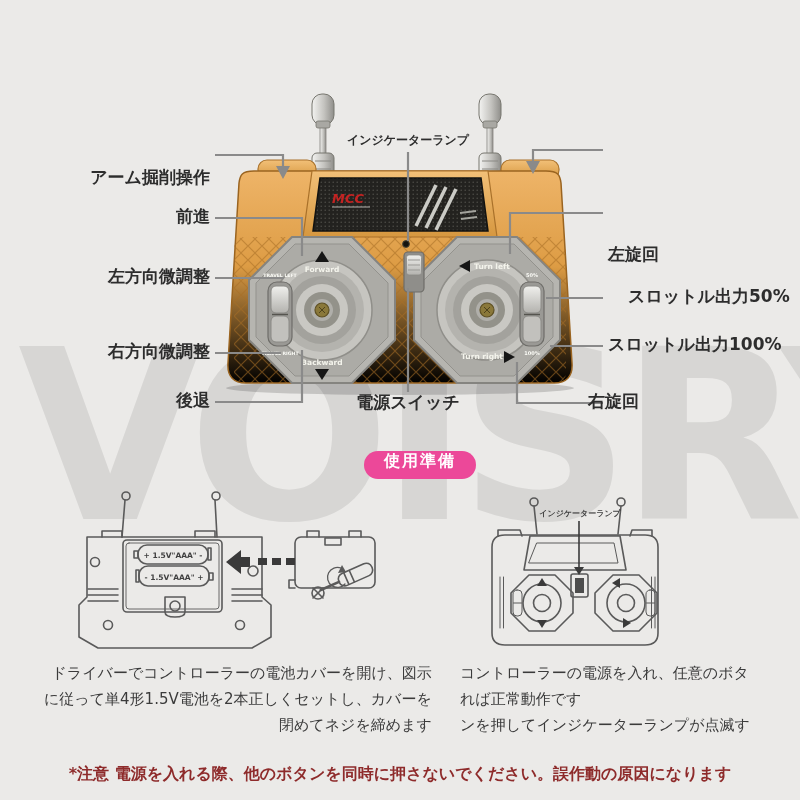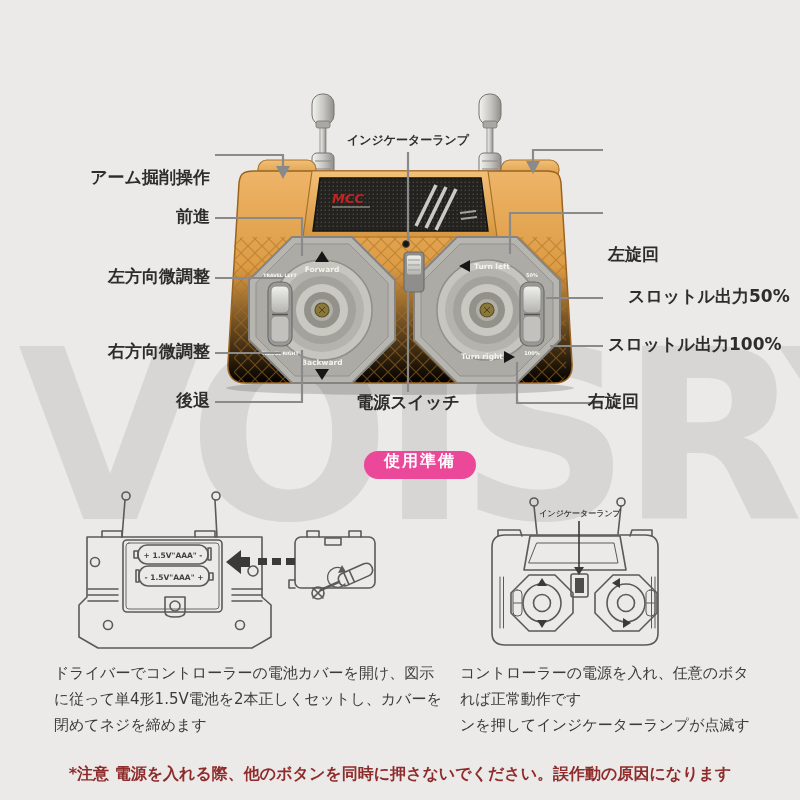--- a/index.html
+++ b/index.html
@@ -332,21 +332,21 @@
       <polygon points="82,143 77,135 87,135"></polygon>
       <polygon points="152,98 160,93 160,103"></polygon>
       <polygon points="163,138 163,133 171,138 163,143"></polygon>
     </g>
 
     <text x="120" y="31" font-size="8" font-weight="600" fill="#3f3f3f" text-anchor="middle">インジケーターランプ</text>
     <line x1="119" y1="36" x2="119" y2="83" stroke="#3a3a3a" stroke-width="1.6"></line>
     <polygon points="114,82 124,82 119,90" fill="#3a3a3a"></polygon>
   </svg>
 
-  <div class="caption" style="left:54px;top:660px;">
+  <div class="caption" style="left:44px;top:660px;text-align:right;">
     <div>ドライバーでコントローラーの電池カバーを開け、図示</div>
     <div>に従って単4形1.5V電池を2本正しくセットし、カバーを</div>
     <div>閉めてネジを締めます</div>
   </div>
   <div class="caption" style="left:460px;top:660px;">
     <div>コントローラーの電源を入れ、任意のボタ</div>
     <div>れば正常動作です</div>
     <div>ンを押してインジケーターランプが点滅す</div>
   </div>
 

